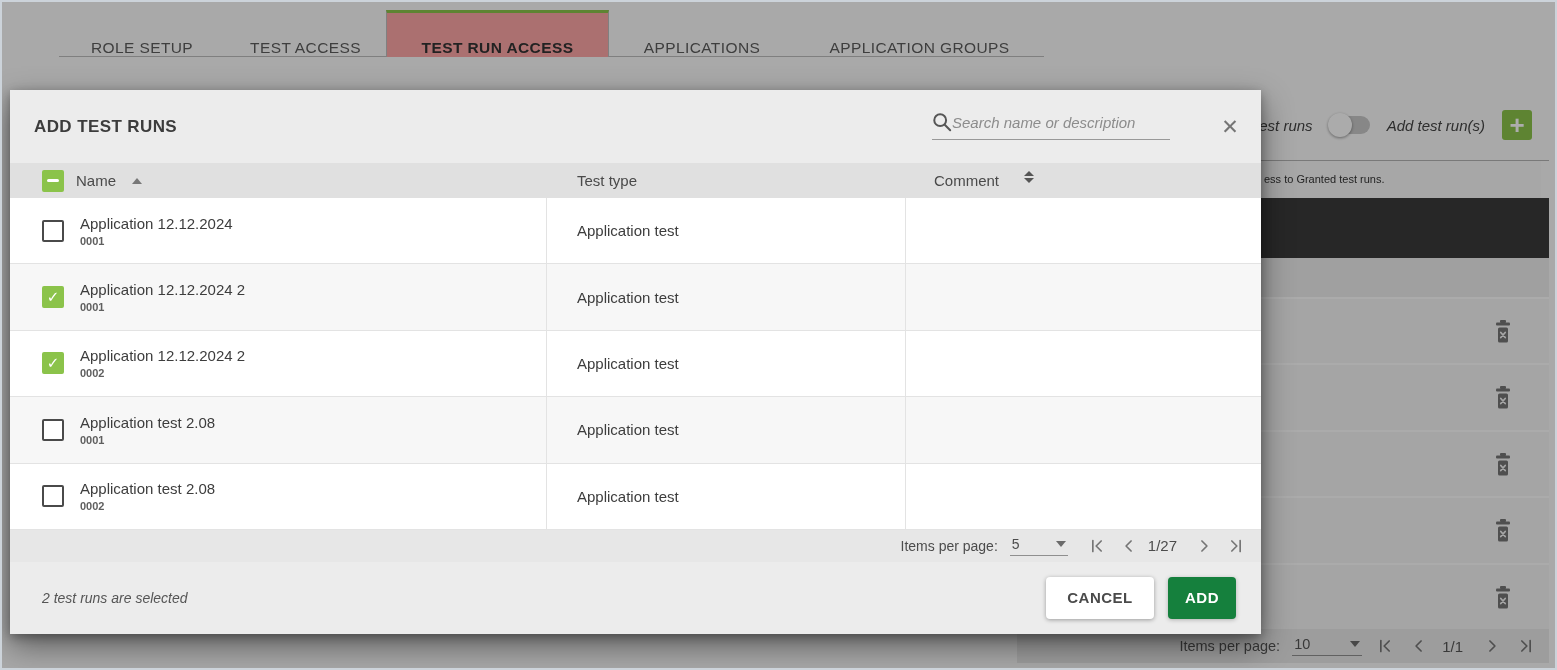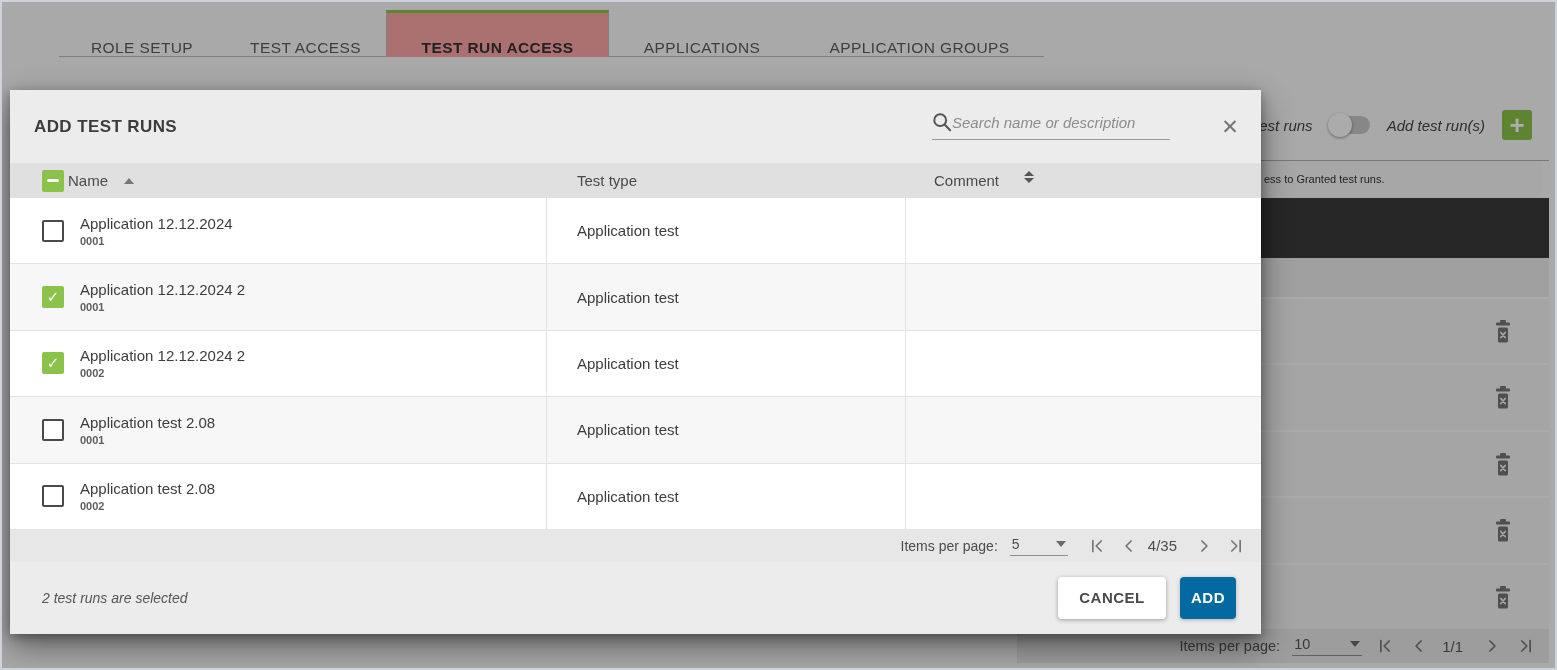--- a/index.html
+++ b/index.html
@@ -65,21 +65,21 @@
   .thead { position:relative; height:35px; background:#e0e0e0; font-size:15px; color:#4a4a4a;
            display:flex; align-items:center; }
   .checkbox { width:22px; height:22px; border-radius:2px; position:relative; background:#fff;
               border:2px solid #4a4a4a; display:flex; align-items:center; justify-content:center; }
   .checkbox.checked { background:#8BC34A; border-color:#8BC34A; }
   .checkbox .mark { display:none; color:#fff; font-size:15px; font-weight:bold; }
   .checkbox.checked .mark { display:block; }
   .checkbox.indeterminate { background:#8BC34A; border-color:#8BC34A; }
   .minus-bar { width:12px; height:3px; background:#fff; border-radius:1.5px; }
   .thead .checkbox { margin-left:32px; }
-  .thead .col-name { margin-left:4px; }
+  .thead .col-name { margin-left:12px; }
   .sort-asc { width:0; height:0; border-left:5.5px solid transparent; border-right:5.5px solid transparent;
               border-bottom:6px solid #777; margin-left:16px; }
   .col-type-h { position:absolute; left:567px; }
   .col-comment-h { position:absolute; left:924px; }
   .sort-both { position:absolute; left:1014px; top:8px; display:flex; flex-direction:column; gap:2px; }
   .sort-both .up { width:0;height:0;border-left:5px solid transparent;border-right:5px solid transparent;border-bottom:5px solid #555; }
   .sort-both .down { width:0;height:0;border-left:5px solid transparent;border-right:5px solid transparent;border-top:5px solid #555; }
 
   .trow { display:flex; height:66.4px; border-bottom:1px solid #e3e3e3; background:#fff; }
   .trow:nth-child(even) { background:#f7f7f7; }
@@ -95,21 +95,21 @@
   .modal-pagination .value-box { width:58px; }
   .modal-pagination .nav-btn { margin-left:10px; }
   .modal-pagination .nav-btn.first { margin-left:18px; }
   .modal-pagination .page-ind { margin-left:8px; color:#4c4c4c; }
 
   .modal-footer { height:72px; background:#ececec; display:flex; align-items:center; }
   .selected-text { margin-left:32px; font-style:italic; font-size:14px; color:#555; flex:1; }
   .btn { height:42px; border:none; border-radius:4px; font-size:15px; font-weight:bold;
          letter-spacing:.5px; font-family:inherit; }
   .btn-cancel { width:108px; background:#ffffff; color:#4a4a4a; box-shadow:0 1px 4px rgba(0,0,0,.35); margin-right:14px; }
-  .btn-add { width:56px; background:#0369a1; color:#fff; box-shadow:0 1px 4px rgba(0,0,0,.25); margin-right:25px; }
+  .btn-add { width:68px; background:#15803d; color:#fff; box-shadow:0 1px 4px rgba(0,0,0,.25); margin-right:25px; }
 
   svg.stroke-ic { stroke:#757575; stroke-width:2; fill:none; stroke-linecap:round; stroke-linejoin:round; }
 </style>
 </head>
 <body>
 
 <div class="screen">
 
   <div class="tab-underline"></div>
   <div class="tabbar">
@@ -331,21 +331,21 @@
           <svg class="stroke-ic" width="20" height="20" viewBox="0 0 24 24">
             <path d="M7 5.5 V18.5"></path>
             <path d="M17 6 L11 12 L17 18"></path>
           </svg>
         </button>
       <button class="nav-btn">
           <svg class="stroke-ic" width="20" height="20" viewBox="0 0 24 24">
             <path d="M14.5 6 L8.5 12 L14.5 18"></path>
           </svg>
         </button>
-      <span class="page-ind">4/35</span>
+      <span class="page-ind">1/27</span>
       <button class="nav-btn">
           <svg class="stroke-ic" width="20" height="20" viewBox="0 0 24 24">
             <path d="M9.5 6 L15.5 12 L9.5 18"></path>
           </svg>
         </button>
       <button class="nav-btn">
           <svg class="stroke-ic" width="20" height="20" viewBox="0 0 24 24">
             <path d="M7 6 L13 12 L7 18"></path>
             <path d="M17 5.5 V18.5"></path>
           </svg>

